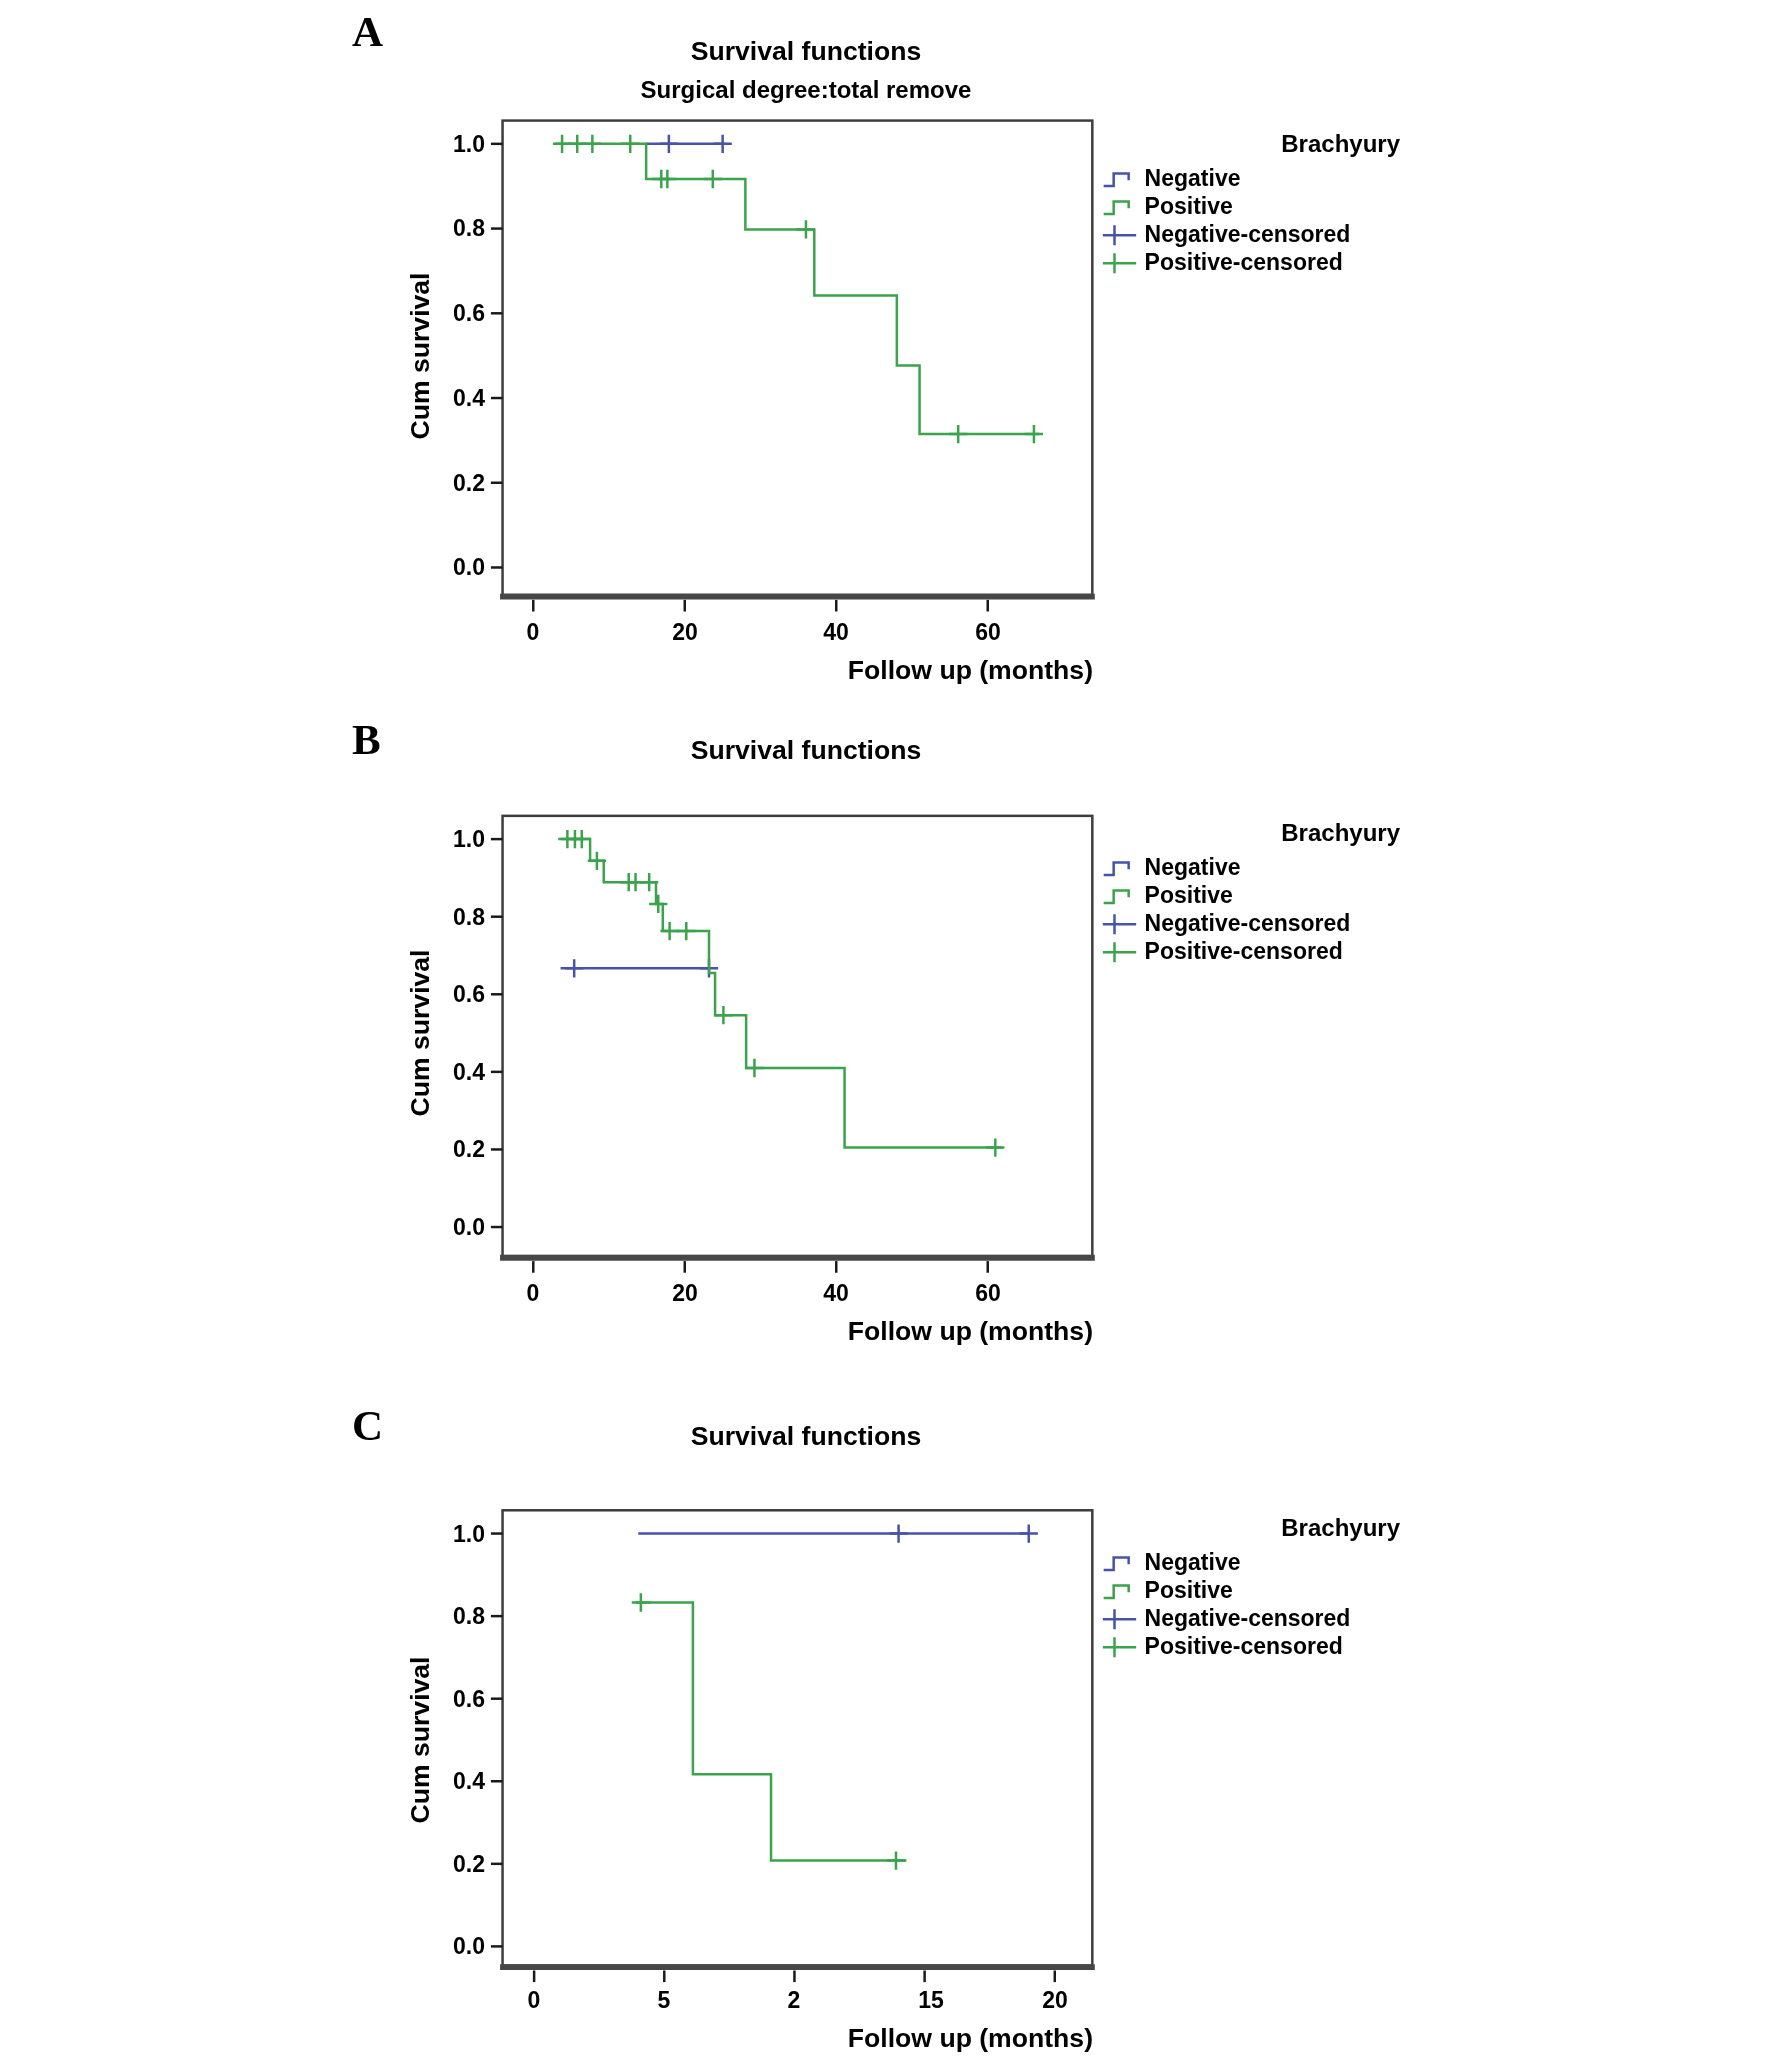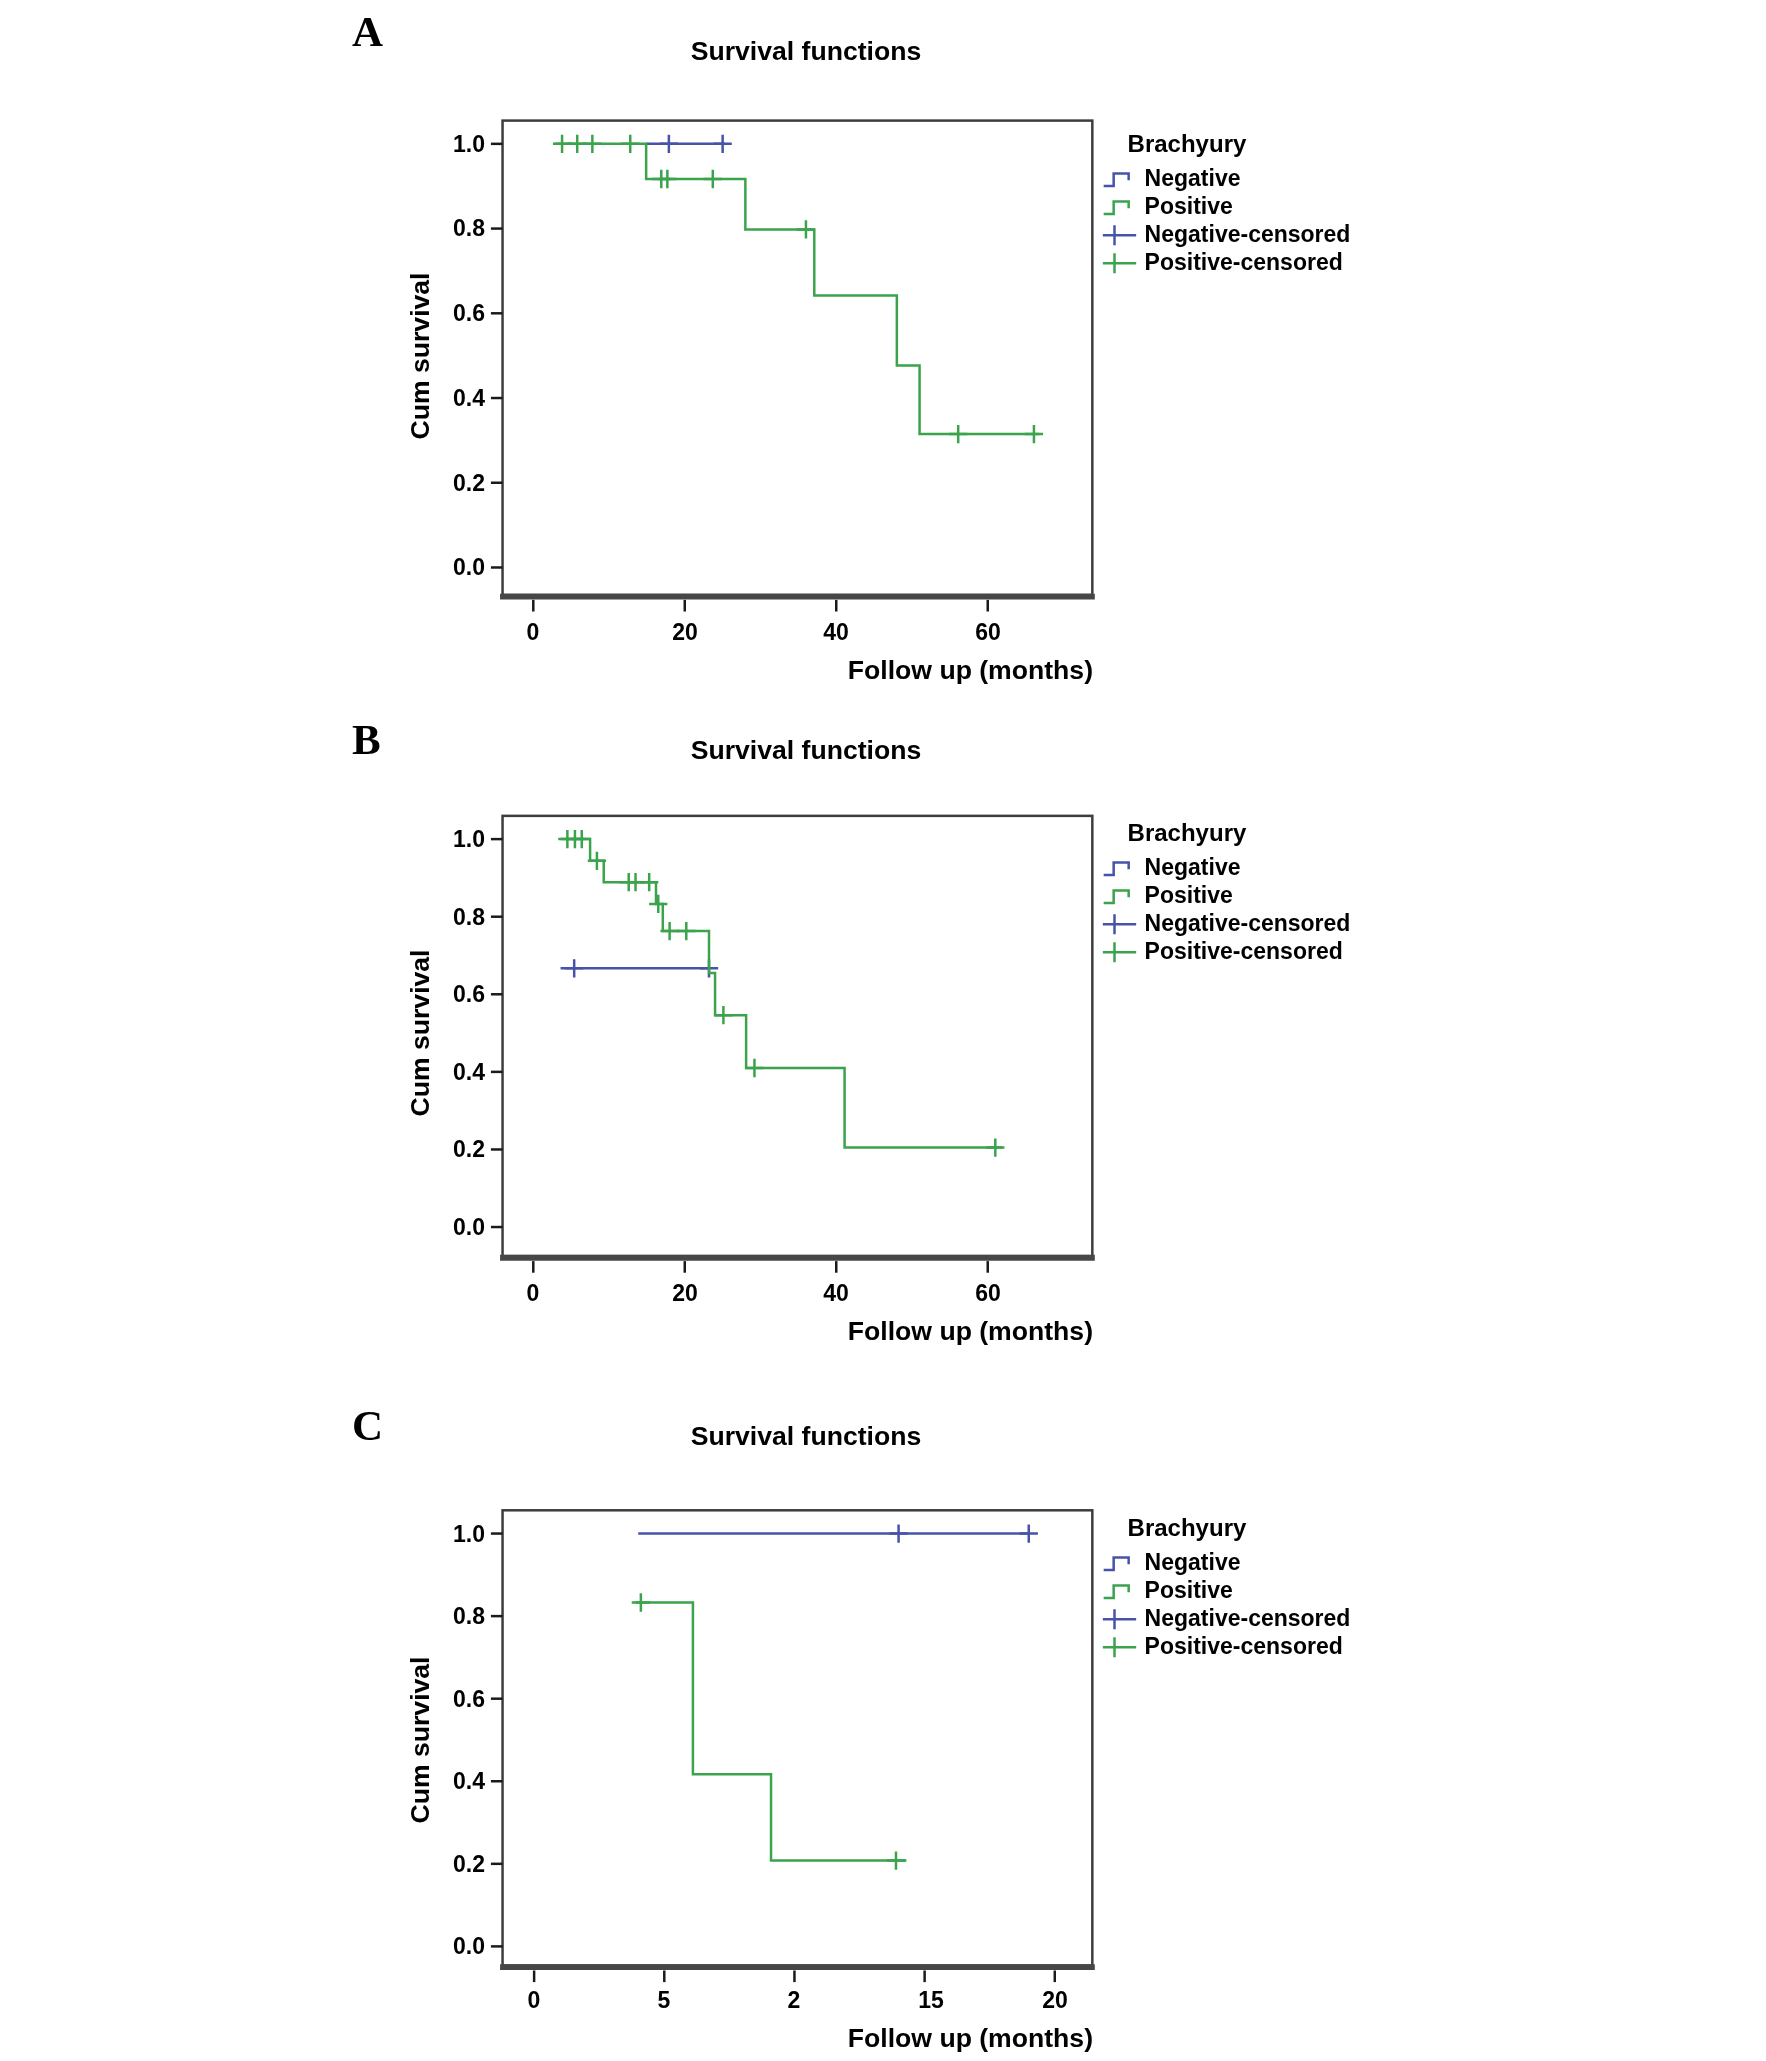--- a/index.html
+++ b/index.html
@@ -20,21 +20,21 @@
         font-weight:bold;font-size:26.6px;}
   .xl-a{top:655px}.xl-b{top:1316px}.xl-c{top:2023px}
   .y-label{position:absolute;left:420px;font-weight:bold;font-size:26.6px;white-space:nowrap;
         transform:translate(-50%,-50%) rotate(-90deg);}
   .yl-a{top:356px}.yl-b{top:1033px}.yl-c{top:1740px}
   .tick-label{position:absolute;font-weight:bold;font-size:23px;line-height:1;white-space:nowrap;}
   .x-tick{transform:translate(-50%,-50%);}
   .y-tick{transform:translate(-100%,-50%);}
   .legend{position:absolute;left:1101px;width:299px;}
   .leg-a{top:130px}.leg-b{top:819px}.leg-c{top:1514px}
-  .legend-title{margin-left:26.6px;font-weight:bold;font-size:24px;margin-bottom:6.6px;}
+  .legend-title{margin-left:26.6px;font-weight:bold;font-size:24px;margin-bottom:6.6px;text-align:right;}
   .legend-row{display:flex;align-items:center;height:28px;}
   .legend-glyph{width:37px;height:25px;flex:none;margin-right:6.6px;}
   .legend-glyph polyline,.legend-glyph path{fill:none;stroke-width:3px;}
   .legend-label{font-weight:bold;font-size:23px;white-space:nowrap;}
   svg#plot-layer{position:absolute;left:0;top:0;}
   [data-series="negative"] polyline,[data-series="negative"] path{stroke:var(--c-negative,#4753a8);}
   [data-series="positive"] polyline,[data-series="positive"] path{stroke:var(--c-positive,#3aa34c);}
 </style>
 </head>
 <body>
@@ -113,20 +113,21 @@
       <polyline points="768.36,1846 1238.46,1846" fill="none" stroke="#4753a8" stroke-width="3" stroke-linejoin="miter"></polyline>
       <path d="M1070.76,1846 L1092.76,1846 M1081.76,1835 L1081.76,1857" stroke="#4753a8" stroke-width="3" fill="none"></path>
       <path d="M1227.46,1846 L1249.46,1846 M1238.46,1835 L1238.46,1857" stroke="#4753a8" stroke-width="3" fill="none"></path>
       <polyline points="765.226,1928.999 834.174,1928.999 834.174,2135.751 928.194,2135.751 928.194,2239.624 1091.162,2239.624" fill="none" stroke="#3aa34c" stroke-width="3" stroke-linejoin="miter"></polyline>
       <path d="M760.494,1928.999 L782.494,1928.999 M771.494,1917.999 L771.494,1939.999" stroke="#3aa34c" stroke-width="3" fill="none"></path>
       <path d="M1067.626,2239.624 L1089.626,2239.624 M1078.626,2228.624 L1078.626,2250.624" stroke="#3aa34c" stroke-width="3" fill="none"></path>
     </svg>
 
   <div class="panel-letter pl-a">A</div>
   <div class="chart-title t-a">Survival functions</div>
+  <div class="chart-subtitle s-a">Surgical degree:total remove</div>
   <div class="x-label xl-a">Follow up (months)</div>
   <div class="y-label yl-a">Cum survival</div>
 
   <div class="legend leg-a">
     <div class="legend-title">Brachyury</div>
     <div class="legend-row">
       <svg class="legend-glyph" data-series="negative" viewBox="0 0 44 30">
           <polyline points="3,24 15,24 15,9 33,9 33,17"></polyline>
         </svg>
       <span class="legend-label">Negative</span>

